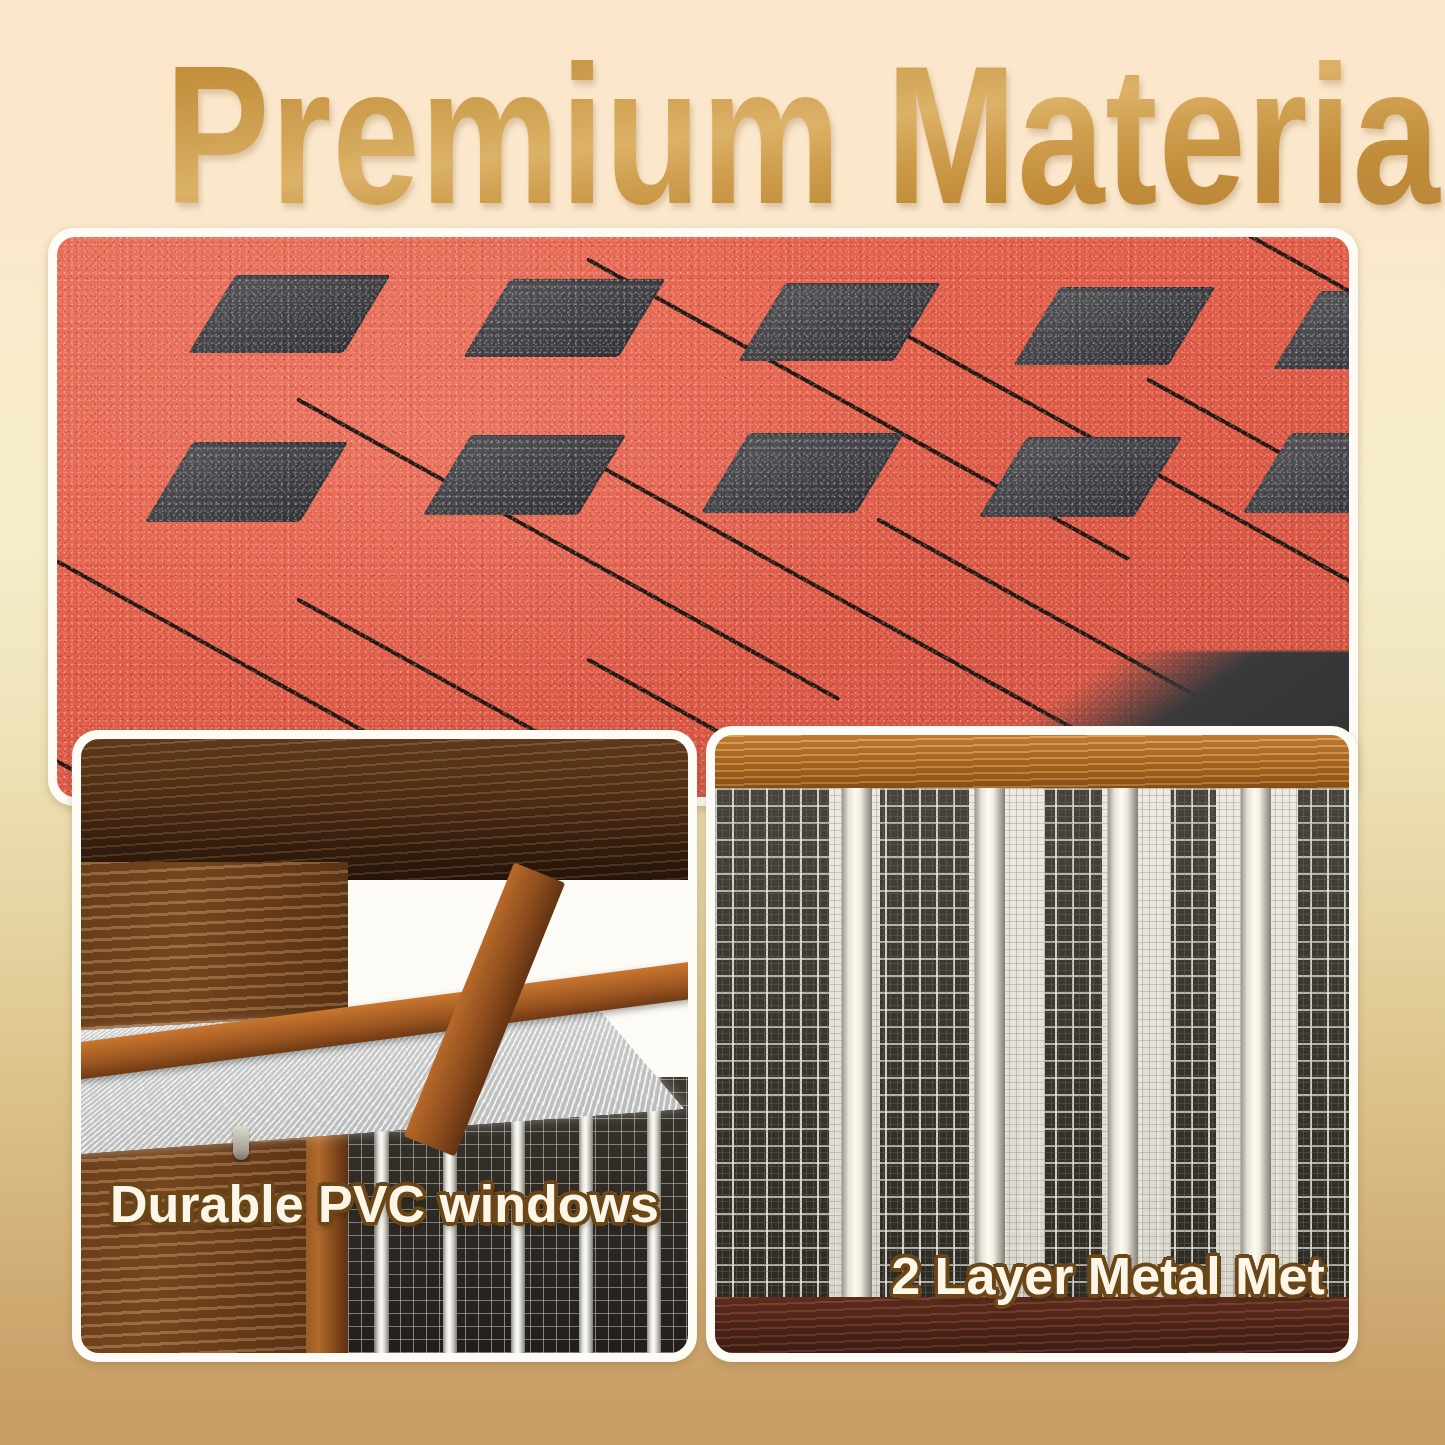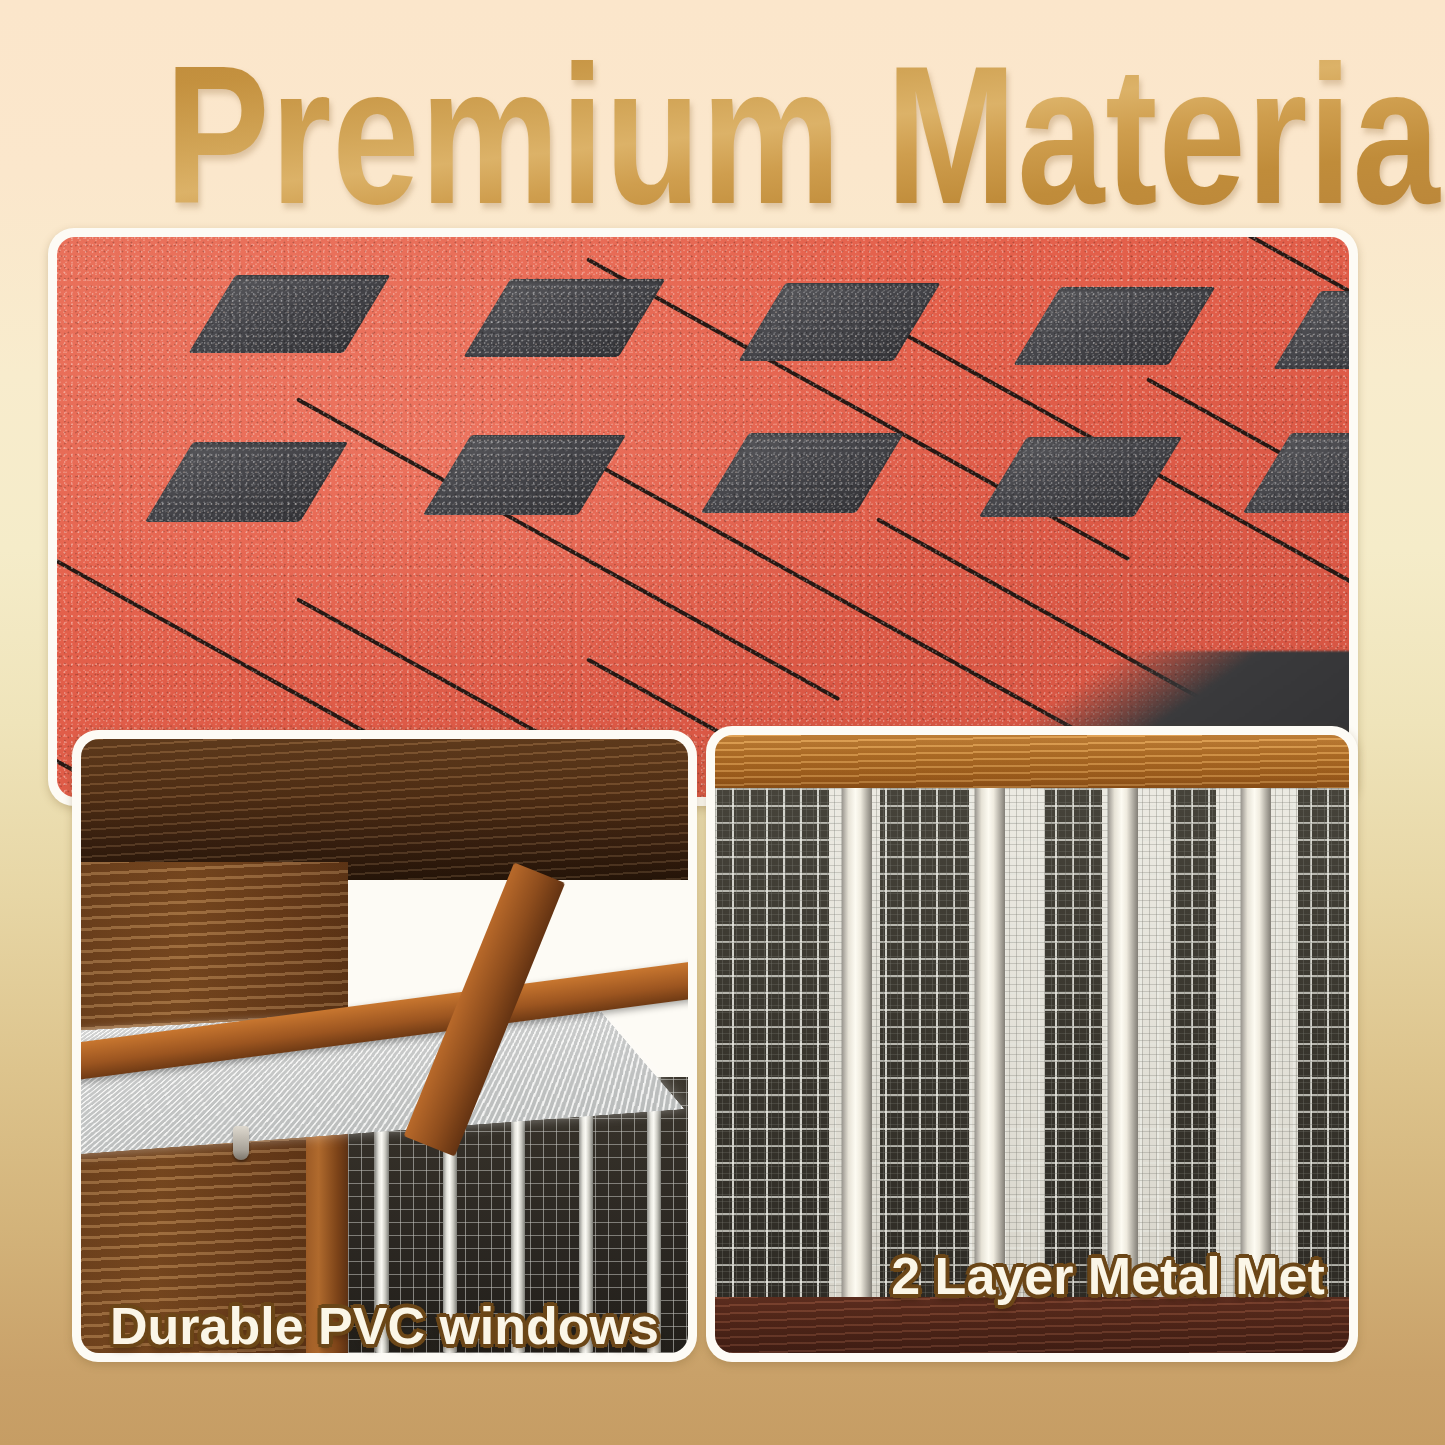--- a/index.html
+++ b/index.html
@@ -274,21 +274,21 @@
        0    5px 7px rgba(40,22,5,0.55);
   }
   #caption-roof {
     left: 0; width: 1445px; text-align: center;
     top: 566px;
     font-size: 62px;
     letter-spacing: -0.5px;
   }
   #caption-pvc {
     left: 72px; width: 625px; text-align: center;
-    top: 1296px;
+    top: 1174px;
     font-size: 52px;
   }
   #caption-mesh {
     left: 744px; width: 728px; text-align: center;
     top: 1246px;
     font-size: 52px;
   }
 </style>
 </head>
 <body>

